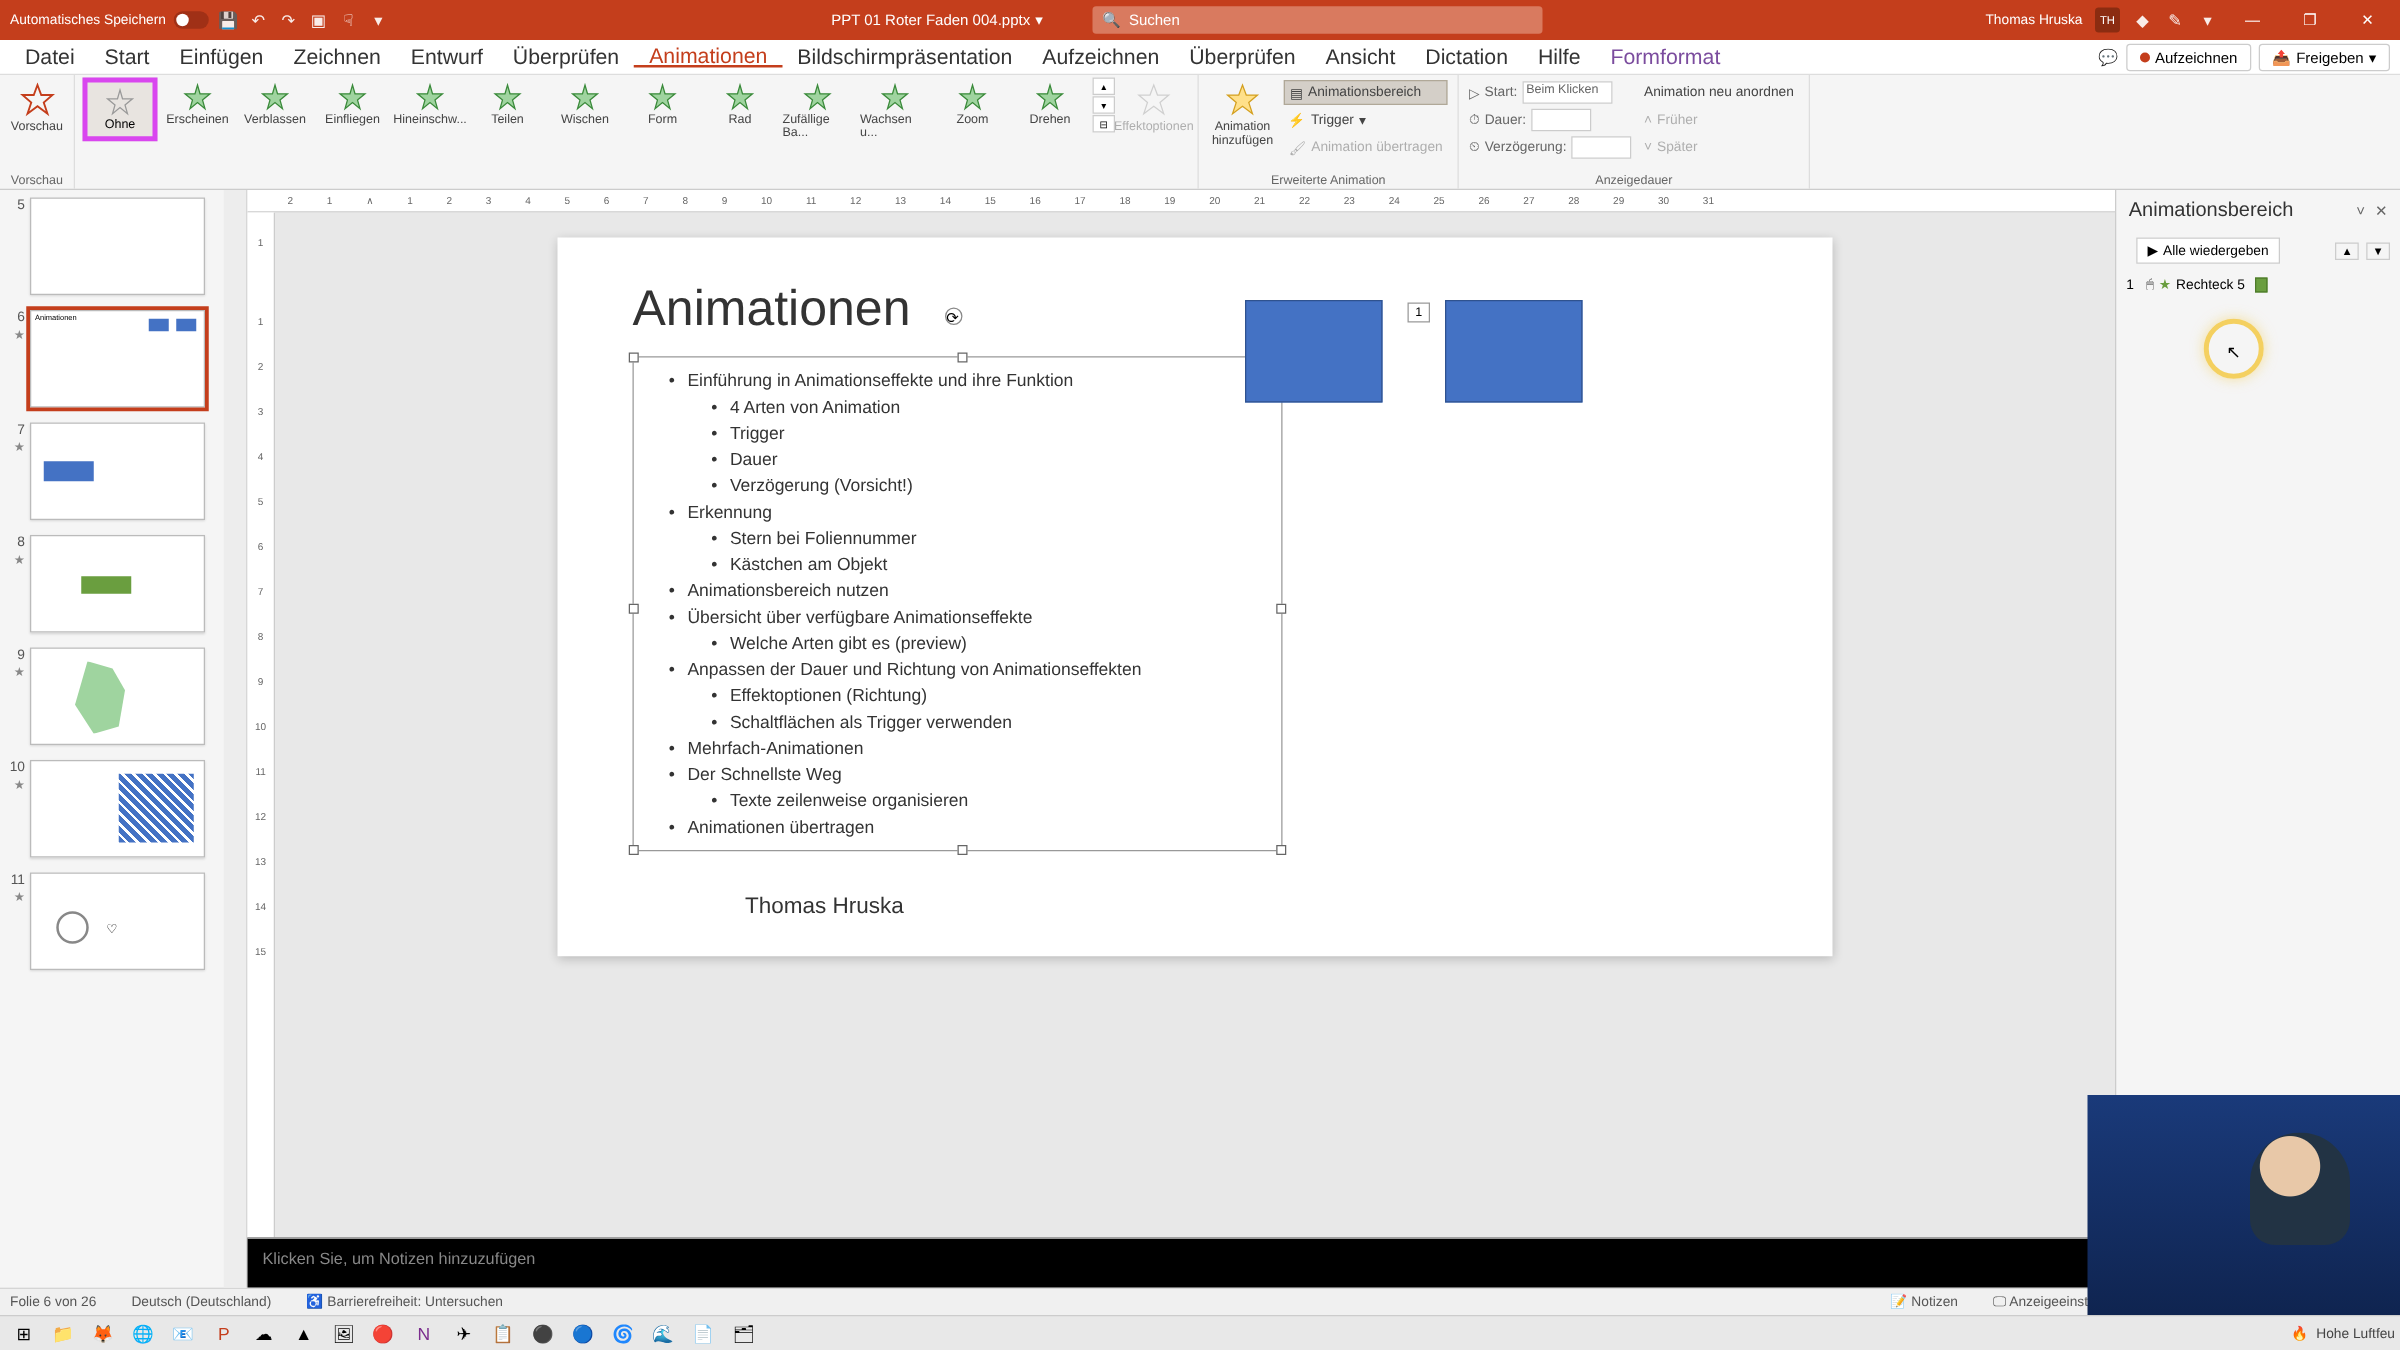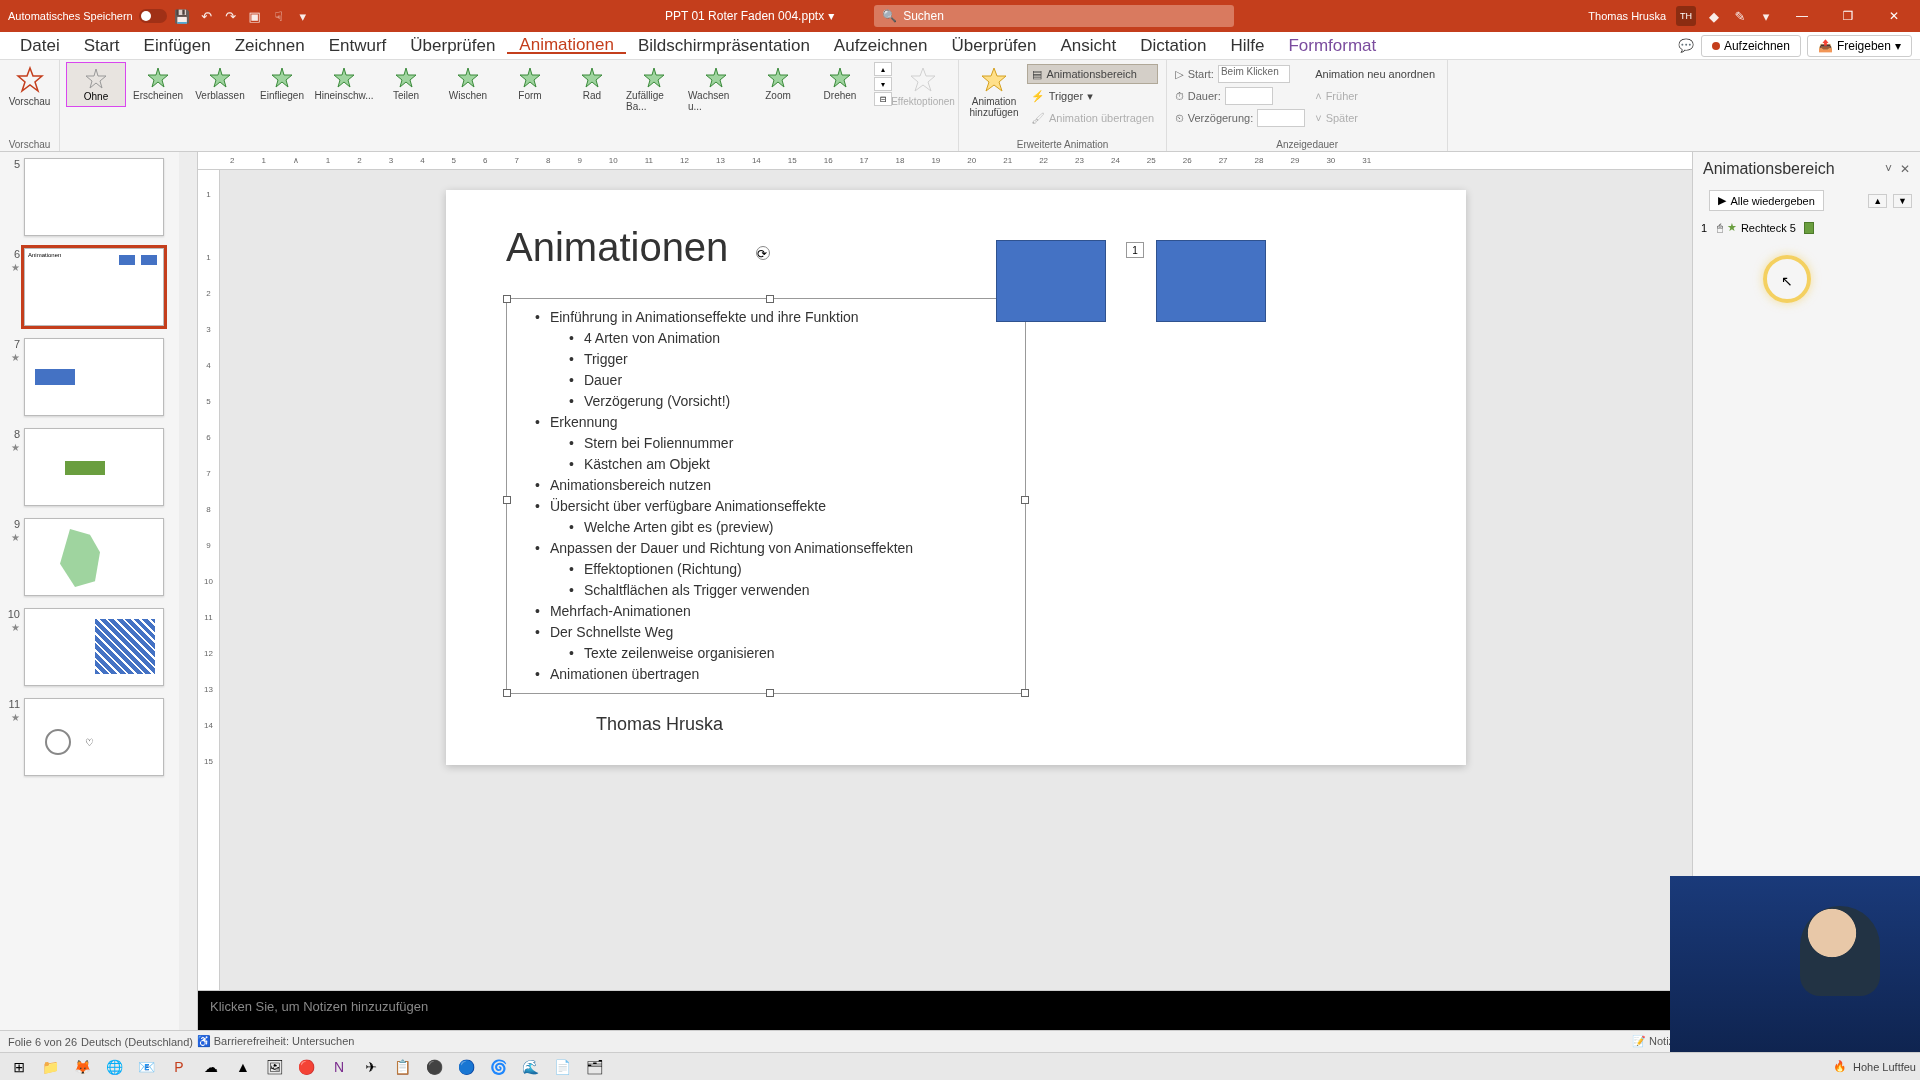--- a/index.html
+++ b/index.html
@@ -28,21 +28,21 @@
 .ribbon-tabs .right-btn { padding: 0 10px; height: 22px; display: flex; align-items: center; gap: 4px; font-size: 12px; border: 1px solid #ccc; border-radius: 3px; margin-left: 6px; }
 .rec-dot { width: 8px; height: 8px; background: #c43e1c; border-radius: 50%; }
 
 
 .ribbon { height: 92px; background: #f5f5f5; display: flex; border-bottom: 1px solid #ccc; }
 .ribbon-group { display: flex; flex-direction: column; border-right: 1px solid #ddd; padding: 2px 6px 0; }
 .ribbon-group-body { flex: 1; display: flex; align-items: flex-start; gap: 2px; }
 .ribbon-group-label { font-size: 10px; color: #666; text-align: center; padding: 1px 0; }
 .big-btn { display: flex; flex-direction: column; align-items: center; width: 58px; padding: 4px 2px; font-size: 10px; color: #444; gap: 2px; text-align: center; }
 .big-btn.disabled { opacity: 0.4; }
-.anim-none { display: flex; flex-direction: column; align-items: center; width: 60px; padding: 4px; background: #e8e4e0; border: 1px solid #d946ef; font-size: 10px; }
+.anim-none { display: flex; flex-direction: column; align-items: center; width: 60px; padding: 4px; background: #e8e4e0; border: 4px solid #d946ef; font-size: 10px; }
 .anim-item { display: flex; flex-direction: column; align-items: center; width: 60px; padding: 4px 2px; font-size: 10px; color: #444; }
 .gallery-scroll { width: 18px; display: flex; flex-direction: column; justify-content: center; gap: 1px; margin-left: 2px; }
 .gallery-scroll div { height: 14px; border: 1px solid #ccc; background: #fff; font-size: 8px; display: flex; align-items: center; justify-content: center; }
 .small-btn-col { display: flex; flex-direction: column; gap: 2px; padding: 2px; }
 .small-btn { display: flex; align-items: center; gap: 4px; font-size: 11px; color: #444; padding: 1px 4px; height: 20px; }
 .small-btn.active { background: #d4cfc8; border: 1px solid #b0a898; }
 .small-btn.disabled { opacity: 0.4; }
 .timing-row { display: flex; align-items: center; gap: 4px; font-size: 11px; color: #666; height: 20px; }
 .timing-input { width: 48px; height: 18px; border: 1px solid #ccc; background: #fff; }
 .timing-select { width: 72px; height: 18px; border: 1px solid #ccc; background: #fff; font-size: 10px; padding: 0 2px; }
@@ -58,21 +58,21 @@
 .thumb-item.selected .thumb-img { outline: 3px solid #c43e1c; }
 
 .editor { flex: 1; display: flex; flex-direction: column; background: #e8e8e8; position: relative; }
 .ruler-h { height: 18px; background: #fff; border-bottom: 1px solid #ccc; display: flex; align-items: center; font-size: 8px; color: #666; padding-left: 32px; gap: 27px; overflow: hidden; }
 .editor-body { flex: 1; display: flex; }
 .ruler-v { width: 22px; background: #fff; border-right: 1px solid #ccc; display: flex; flex-direction: column; align-items: center; font-size: 8px; color: #666; padding-top: 20px; gap: 27px; overflow: hidden; }
 .slide-area { flex: 1; display: flex; justify-content: center; padding: 20px; overflow: auto; position: relative; }
 .slide { width: 1020px; height: 575px; background: #fff; box-shadow: 0 2px 8px rgba(0,0,0,0.2); position: relative; }
 .slide-title { position: absolute; left: 60px; top: 35px; font-size: 40px; color: #333; }
 .rotate-handle { position: absolute; left: 310px; top: 56px; width: 14px; height: 14px; border: 1px solid #888; border-radius: 50%; }
-.textbox { position: absolute; left: 60px; top: 95px; width: 520px; border: 1px solid #999; padding: 8px; margin-top: 13px; }
+.textbox { position: absolute; left: 60px; top: 95px; width: 520px; border: 1px solid #999; padding: 8px; }
 .textbox .handle { width: 8px; height: 8px; background: #fff; border: 1px solid #666; position: absolute; }
 .bullet-l1 { margin-left: 20px; font-size: 14px; color: #333; line-height: 1.5; }
 .bullet-l2 { margin-left: 54px; font-size: 14px; color: #333; line-height: 1.5; }
 .bul::before { content: '•'; margin-right: 10px; }
 .rect-shape { position: absolute; background: #4472c4; border: 1px solid #2f528f; }
 .anim-tag { position: absolute; width: 18px; height: 16px; background: #fff; border: 1px solid #999; font-size: 10px; display: flex; align-items: center; justify-content: center; }
 .author { position: absolute; left: 150px; bottom: 30px; font-size: 18px; color: #333; }
 .notes { height: 40px; background: #000000; border-top: 1px solid #ccc; padding: 8px 12px; font-size: 13px; color: #888; }
 
 .anim-pane { width: 228px; background: #f5f5f5; border-left: 1px solid #ccc; display: flex; flex-direction: column; }
@@ -85,21 +85,21 @@
 .anim-entry .mouse { font-size: 10px; }
 .anim-entry .star-s { color: #6a9e3f; font-size: 11px; }
 .anim-entry .bar { width: 10px; height: 12px; background: #6a9e3f; border: 1px solid #4d7a2a; margin-left: 4px; }
 .highlight-ring { position: absolute; left: 70px; top: 40px; width: 48px; height: 48px; border: 4px solid #f4d060; border-radius: 50%; box-shadow: 0 0 10px rgba(244,208,96,0.6); }
 .cursor-arrow { position: absolute; left: 88px; top: 58px; font-size: 14px; color: #000; }
 
 .webcam { position: absolute; right: 0; bottom: 28px; width: 250px; height: 176px; background: linear-gradient(#1a3a7a,#0f2450); }
 .webcam::after { content:''; position:absolute; right: 40px; top: 30px; width: 80px; height: 90px; background: radial-gradient(circle at 40% 30%, #e8c8a8 30%, transparent 31%), #234; border-radius: 40px 40px 20px 20px;}
 
 
-.statusbar { height: 22px; background: #f0f0f0; border-top: 1px solid #ccc; display: flex; align-items: center; font-size: 11px; color: #555; padding: 0 8px; gap: 4px; }
+.statusbar { height: 22px; background: #f0f0f0; border-top: 1px solid #ccc; display: flex; align-items: center; font-size: 11px; color: #555; padding: 0 8px; gap: 28px; }
 .statusbar .spacer { flex: 1; }
 .view-btn { width: 22px; height: 18px; border: 1px solid transparent; display: flex; align-items: center; justify-content: center; font-size: 11px; }
 
 
 .taskbar { height: 28px; background: #e8e8e8; display: flex; align-items: center; padding: 0 4px; gap: 2px; border-top: 1px solid #ccc; }
 .task-icon { width: 30px; height: 24px; display: flex; align-items: center; justify-content: center; font-size: 14px; }
 .taskbar .spacer { flex: 1; }
 .task-right { display: flex; align-items: center; gap: 6px; font-size: 11px; color: #444; }
 </style>
 </head>

